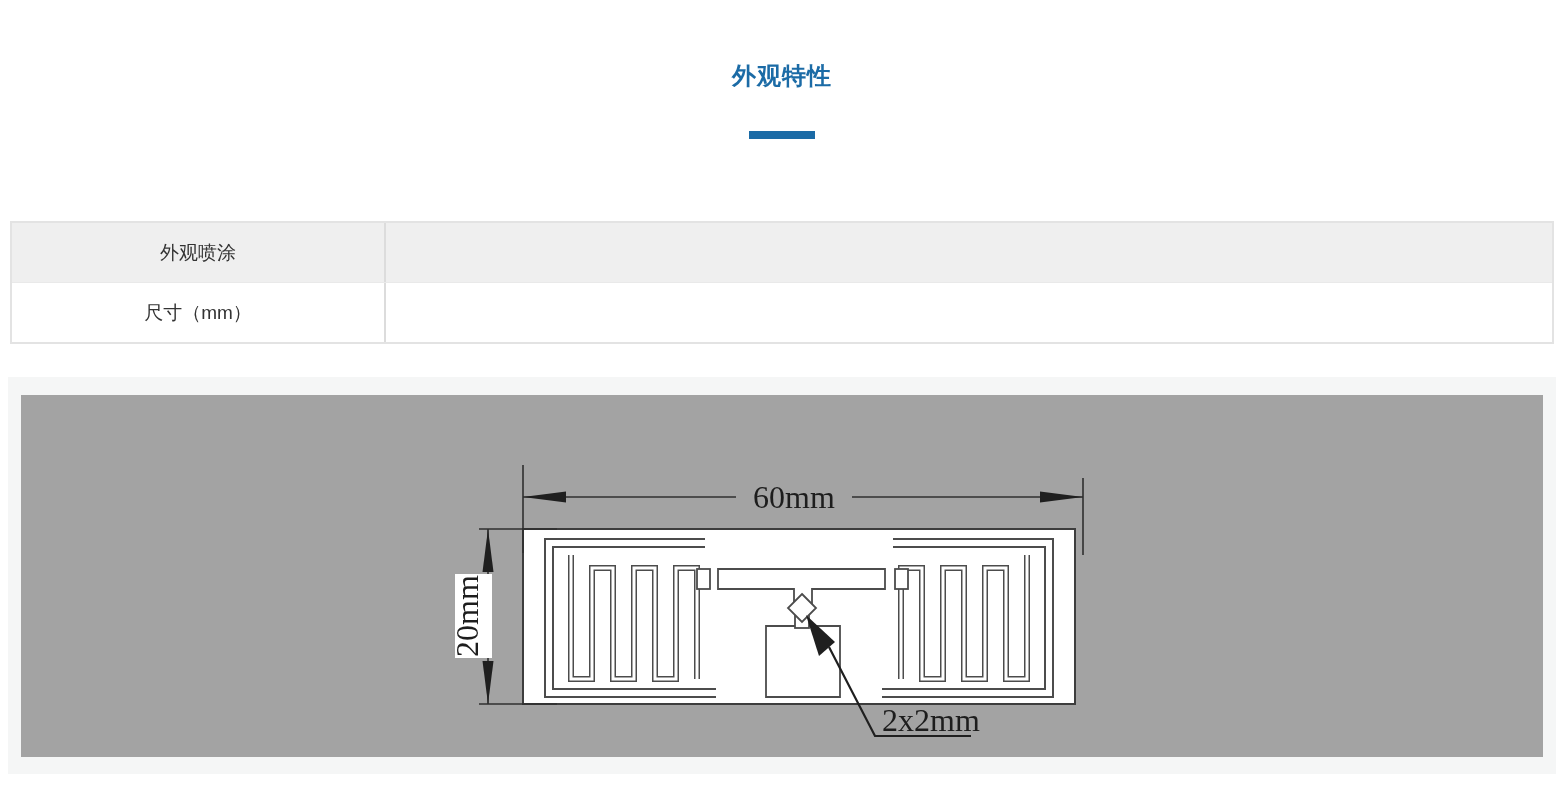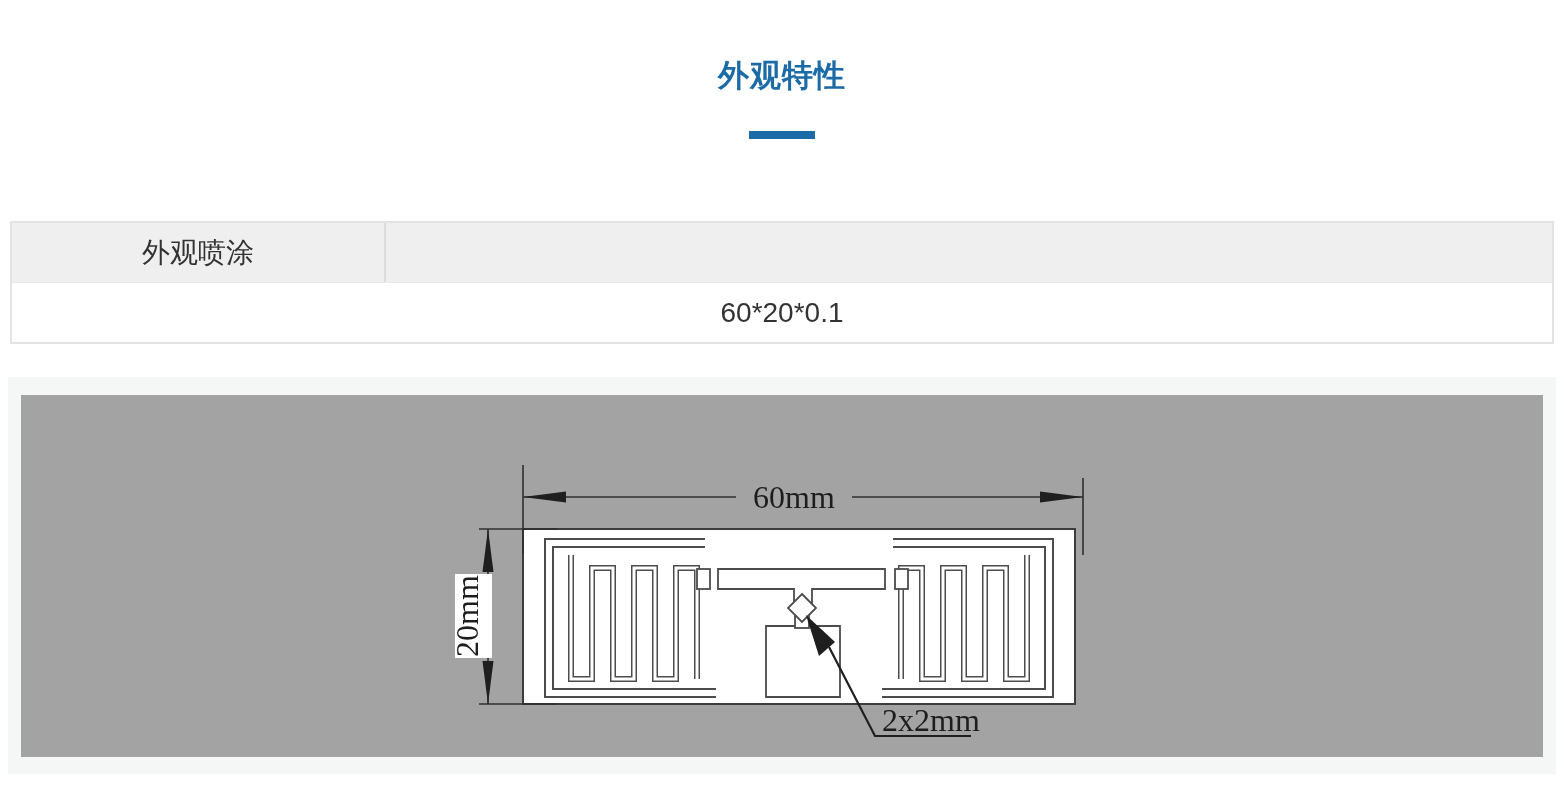--- a/index.html
+++ b/index.html
@@ -10,21 +10,21 @@
     height: 786px;
     font-family: "Liberation Sans", "DejaVu Sans", sans-serif;
     -webkit-font-smoothing: antialiased;
   }
   .page { width: 1564px; height: 786px; overflow: hidden; position: relative; }
 
   
   .page-title {
     padding-top: 56px;
     text-align: center;
-    font-size: 31px;
+    font-size: 24px;
     font-weight: 700;
     letter-spacing: 1px;
     color: #1b6ba6;
     line-height: 40px;
   }
   .title-divider {
     width: 66px;
     height: 8px;
     background: #1b6ba6;
     margin: 35px auto 0 auto;
@@ -42,21 +42,21 @@
     background: #ffffff;
   }
   .spec-row.header {
     background: #efefef;
     border-bottom: 1px solid #e9e9e9;
   }
   .spec-cell {
     display: flex;
     align-items: center;
     justify-content: center;
-    font-size: 28px;
+    font-size: 19px;
     color: #333333;
   }
   .spec-cell.label {
     width: 372px;
     flex: none;
     border-right: 2px solid #dcdcdc;
   }
   .spec-cell.value { flex: 1; }
 
   
@@ -90,21 +90,21 @@
 <div class="page">
 
   <div class="page-title">外观特性</div>
   <div class="title-divider"></div>
 
   <div class="spec-table">
     <div class="spec-row header">
       <div class="spec-cell label">外观喷涂</div>
     </div>
     <div class="spec-row">
-      <div class="spec-cell value">60*20*0.1</div>
+      <div class="spec-cell label">尺寸（mm）</div>
     </div>
   </div>
 
   <div class="diagram-frame">
     <div class="diagram-canvas">
       <svg viewBox="430 430 690 315">
 
         <rect x="523" y="525" width="552" height="175" fill="#ffffff" stroke="#3d3d3d" stroke-width="2"></rect>
 
         <g fill="none" stroke="#4c4c4c">

